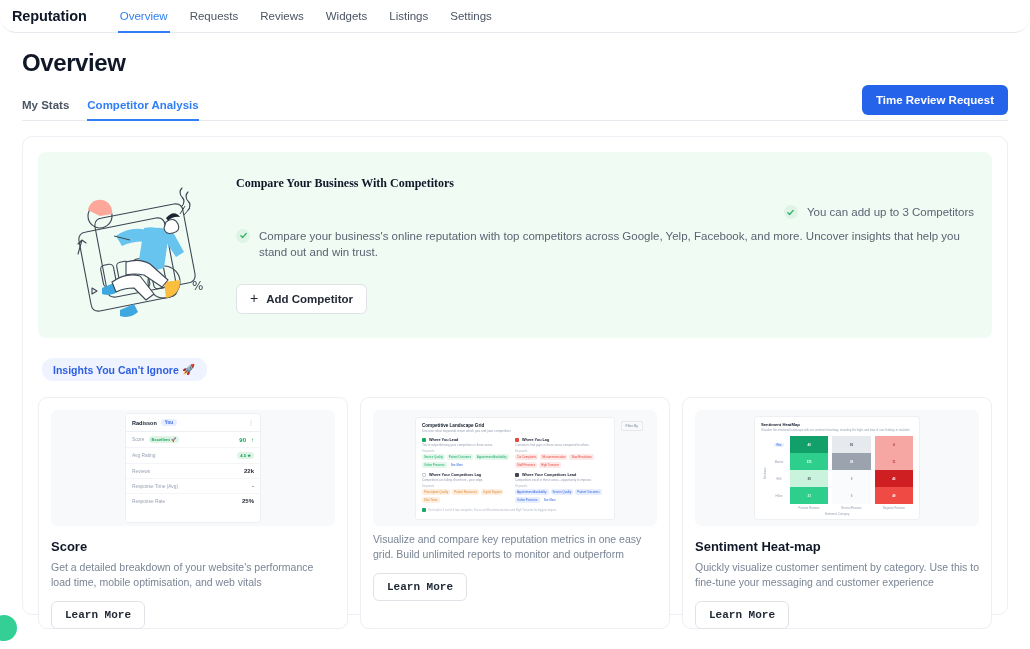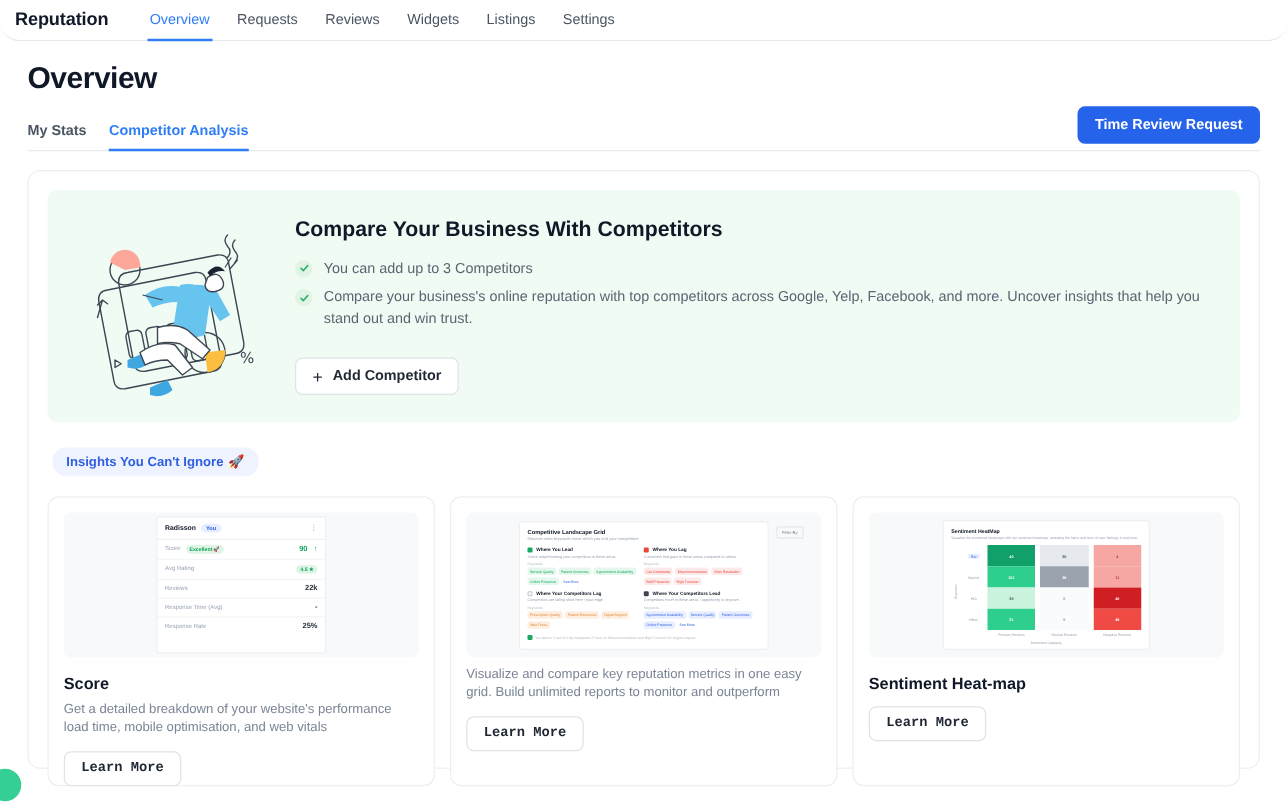--- a/index.html
+++ b/index.html
@@ -125,30 +125,32 @@
     background: #f0fbf4;
     border-radius: 8px;
     display: flex;
     align-items: center;
     padding: 14px 18px;
     height: 186px;
   }
   .promo-art { width: 168px; flex: 0 0 168px; height: 150px; }
   .promo-body { padding-left: 12px; flex: 1; }
   .promo-title {
-    font-size: 17px;
+    font-size: 12px;
     font-weight: bold;
     color: #101828;
     margin-bottom: 13px;
+    font-family: Liberation Serif, serif;
   }
   .bullet {
     display: flex;
     align-items: flex-start;
     gap: 9px;
     margin-bottom: 7px;
+    justify-content: flex-end;
   }
   .bullet-text {
     font-size: 11.5px;
     color: #5b6472;
     line-height: 16.5px;
     max-width: 720px;
   }
   .check {
     flex: 0 0 14px;
     width: 14px; height: 14px;
@@ -639,19 +641,20 @@
                 <div class="mh-cell" style="background:#cf1f23">40</div>
                 <div class="mh-cell" style="background:#ef4b44">49</div>
                 <div class="mh-xlab">Negative Reviews</div>
               </div>
             </div>
           </div>
           <div class="mh-xaxis">Sentiment Category</div>
         </div>
       </div>
       <div class="card-title">Sentiment Heat-map</div>
+      <div class="card-desc">Quickly visualize customer sentiment by category. Use this to fine-tune your messaging and customer experience</div>
       <button class="learn-btn">Learn More</button>
     </div>
 
   </div>
 </div>
 
 <div class="chat-dot"></div>
 
 </body></html>

